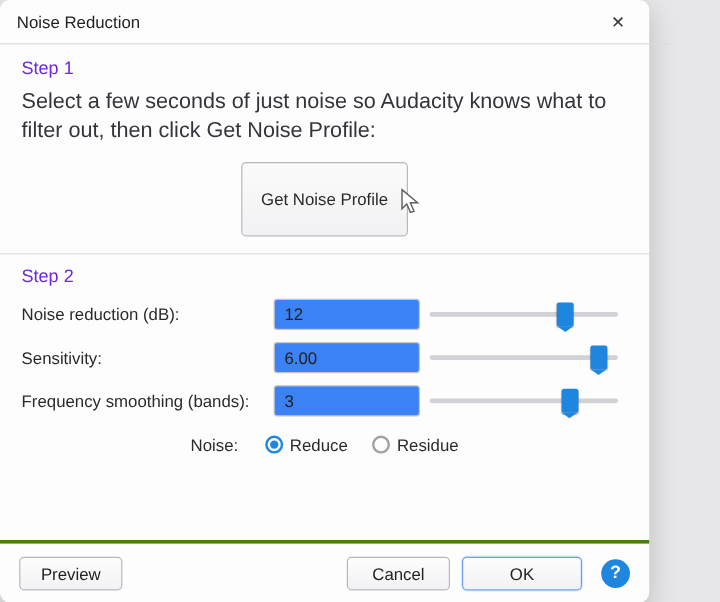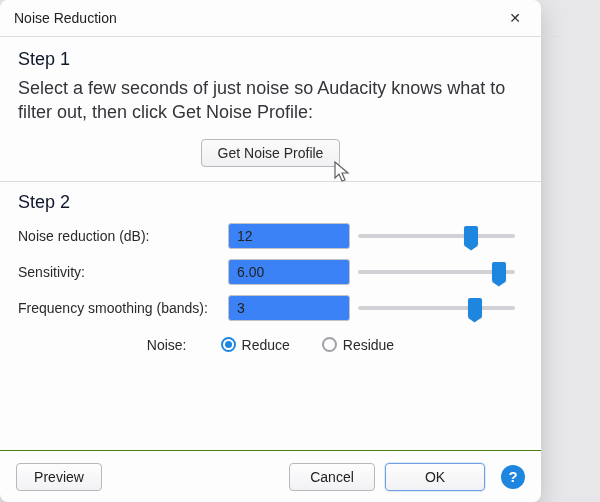--- a/index.html
+++ b/index.html
@@ -54,43 +54,43 @@
     flex: 1;
     padding: 2px 18px 0 18px;
   }
   .sep {
     border: none;
     border-top: 1px solid #dcdcdc;
     margin: 0 -18px;
   }
 
   .step-heading {
-    color: #0f172a;
-    font-size: 18px;
+    color: #6d28d9;
+    font-size: 15px;
     margin: 10px 0 6px 0;
   }
 
   .step-body {
     color: #34343a;
     font-size: 18px;
     line-height: 1.35;
     margin-bottom: 14px;
   }
 
   .profile-row {
     display: flex;
     justify-content: center;
     position: relative;
     margin-bottom: 14px;
   }
   .btn-profile {
     background: linear-gradient(#fbfbfc, #f1f1f3);
     border: 1px solid #b7b7bd;
     border-radius: 4px;
-    padding: 5px 16px;
+    padding: 22px 16px;
     font-size: 14px;
     color: #2a2a2a;
     cursor: pointer;
   }
   .cursor {
     position: absolute;
     left: 316px;
     top: 22px;
     width: 16px;
     height: 22px;
@@ -154,21 +154,21 @@
     height: 5px;
     background: #1f86e0;
     clip-path: polygon(0 0, 100% 0, 50% 100%);
   }
 
   
   .radio-row {
     display: flex;
     align-items: flex-end;
     justify-content: center;
-    column-gap: 32px;
+    column-gap: 20px;
     margin: 16px 0 10px 0;
     font-size: 14px;
     color: #2a2a2a;
   }
   .radio-row .lead-label {
     margin-right: 2px;
   }
   .radio {
     display: inline-flex;
     align-items: center;
@@ -190,21 +190,21 @@
   .radio.checked .ring .dot {
     width: 7px;
     height: 7px;
     border-radius: 50%;
     background: #1f86e0;
   }
 
   
   .footer {
     height: 52px;
-    border-top: 1px solid #4d7c0f;
+    border-top: 3px solid #4d7c0f;
     display: flex;
     align-items: center;
     padding: 0 16px;
     gap: 10px;
   }
   .footer .spacer { flex: 1; }
 
   .btn {
     min-width: 86px;
     height: 28px;

